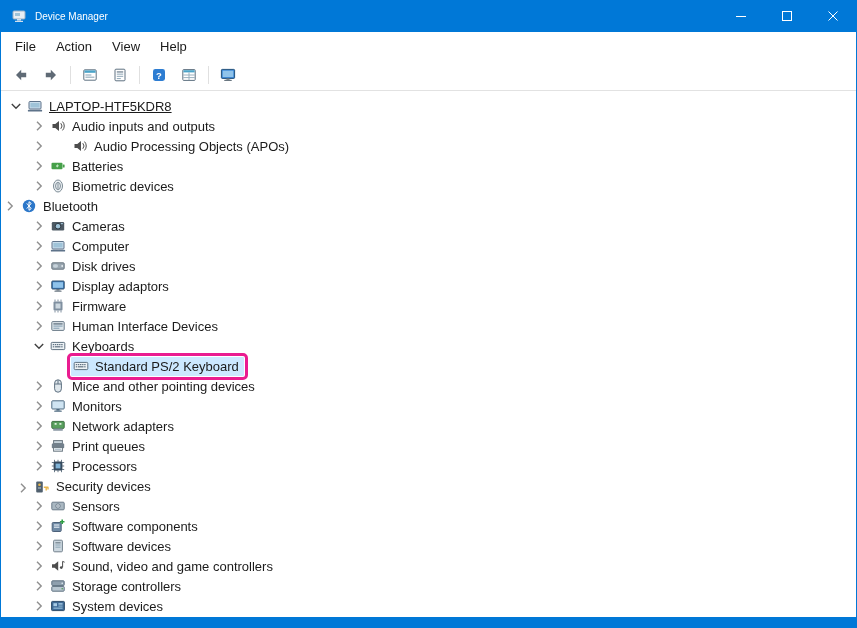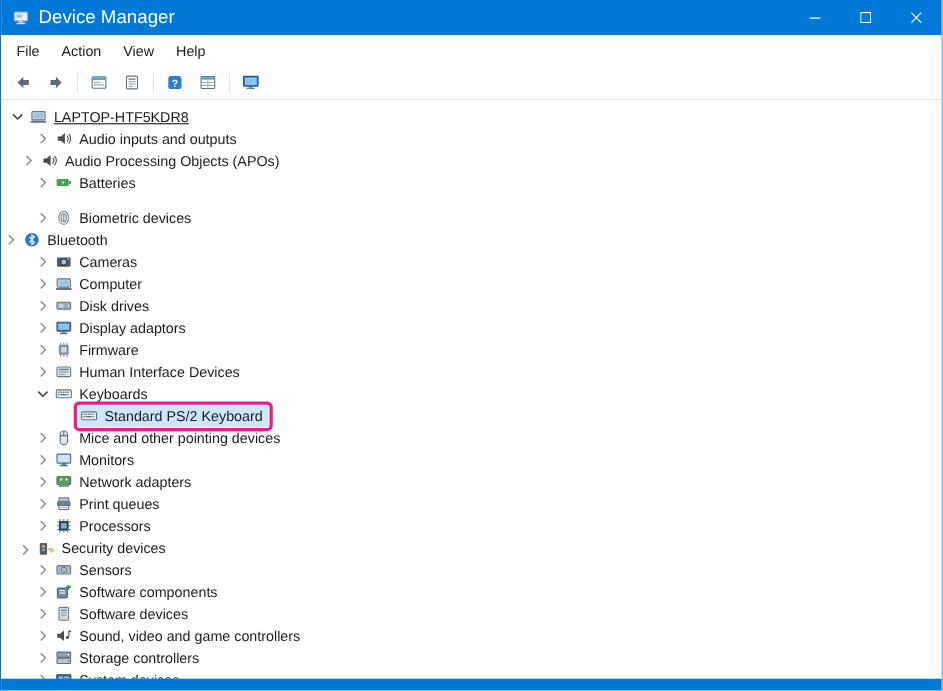--- a/index.html
+++ b/index.html
@@ -14,21 +14,21 @@
     border-right: 1px solid var(--titlebar, #0078d7);
   }
 
   
   .titlebar {
     flex: 0 0 32px; height: 32px;
     background: var(--titlebar, #0078d7);
     display: flex; align-items: center; color: #fff;
   }
   .titlebar-icon { margin-left: 10px; width: 16px; height: 16px; display: inline-flex; }
-  .titlebar-title { margin-left: 8px; font-size: 17px; }
+  .titlebar-title { margin-left: 8px; font-size: 10px; }
   .win-controls { margin-left: auto; display: flex; height: 100%; }
   .win-btn { width: 46px; height: 100%; display: flex; align-items: center; justify-content: center; cursor: default; }
 
   
   .menubar {
     flex: 0 0 28px; height: 28px; background: #fff;
     display: flex; align-items: center; padding-left: 4px;
   }
   .menu-item { padding: 4px 10px; font-size: 13px; color: #1a1a1a; }
 
@@ -194,21 +194,21 @@
         <span class="item-body">
           <span class="dev-icon">
             <svg width="16" height="16" viewBox="0 0 16 16" aria-hidden="true">
               <path d="M2.5 6h2.8L9 3v10L5.3 10H2.5z" fill="#4d4d4d"></path>
               <path d="M10.8 5.2a4.2 4.2 0 010 5.6M12.5 3.6a6.4 6.4 0 010 8.8" fill="none" stroke="#4d4d4d" stroke-width="1"></path>
             </svg>
           </span>
           <span class="label">Audio inputs and outputs</span>
         </span>
       </div>
-      <div class="tree-row" style="padding-left: 16px;">
+      <div class="tree-row" style="padding-left: 29px; gap: 22px;">
         <span class="chev">
           <svg width="16" height="16" viewBox="0 0 16 16" aria-hidden="true">
             <path d="M6 3.8L10.2 8 6 12.2" fill="none" stroke="#8f8f8f" stroke-width="1.4"></path>
           </svg>
         </span>
         <span class="item-body">
           <span class="dev-icon">
             <svg width="16" height="16" viewBox="0 0 16 16" aria-hidden="true">
               <path d="M2.5 6h2.8L9 3v10L5.3 10H2.5z" fill="#4d4d4d"></path>
               <path d="M10.8 5.2a4.2 4.2 0 010 5.6M12.5 3.6a6.4 6.4 0 010 8.8" fill="none" stroke="#4d4d4d" stroke-width="1"></path>
@@ -227,21 +227,21 @@
           <span class="dev-icon">
             <svg width="16" height="16" viewBox="0 0 16 16" aria-hidden="true">
               <rect x="1.5" y="4.8" width="11" height="6.4" rx="1" fill="#46a049"></rect>
               <rect x="12.8" y="6.6" width="1.8" height="2.8" rx="0.5" fill="#46a049"></rect>
               <path d="M7.8 5.8L5.8 8.4h1.8L6.4 10.4l2.6-2.8H7.4z" fill="#eaffea"></path>
             </svg>
           </span>
           <span class="label">Batteries</span>
         </span>
       </div>
-      <div class="tree-row" style="padding-left: 29px; margin-top: 12px;">
+      <div class="tree-row" style="padding-left: 29px;">
         <span class="chev">
           <svg width="16" height="16" viewBox="0 0 16 16" aria-hidden="true">
             <path d="M6 3.8L10.2 8 6 12.2" fill="none" stroke="#8f8f8f" stroke-width="1.4"></path>
           </svg>
         </span>
         <span class="item-body">
           <span class="dev-icon">
             <svg width="16" height="16" viewBox="0 0 16 16" aria-hidden="true">
               <ellipse cx="8" cy="8" rx="4.5" ry="6" fill="#eef2f5" stroke="#7b8a94"></ellipse>
               <ellipse cx="8" cy="8" rx="2.4" ry="3.6" fill="none" stroke="#7b8a94"></ellipse>

